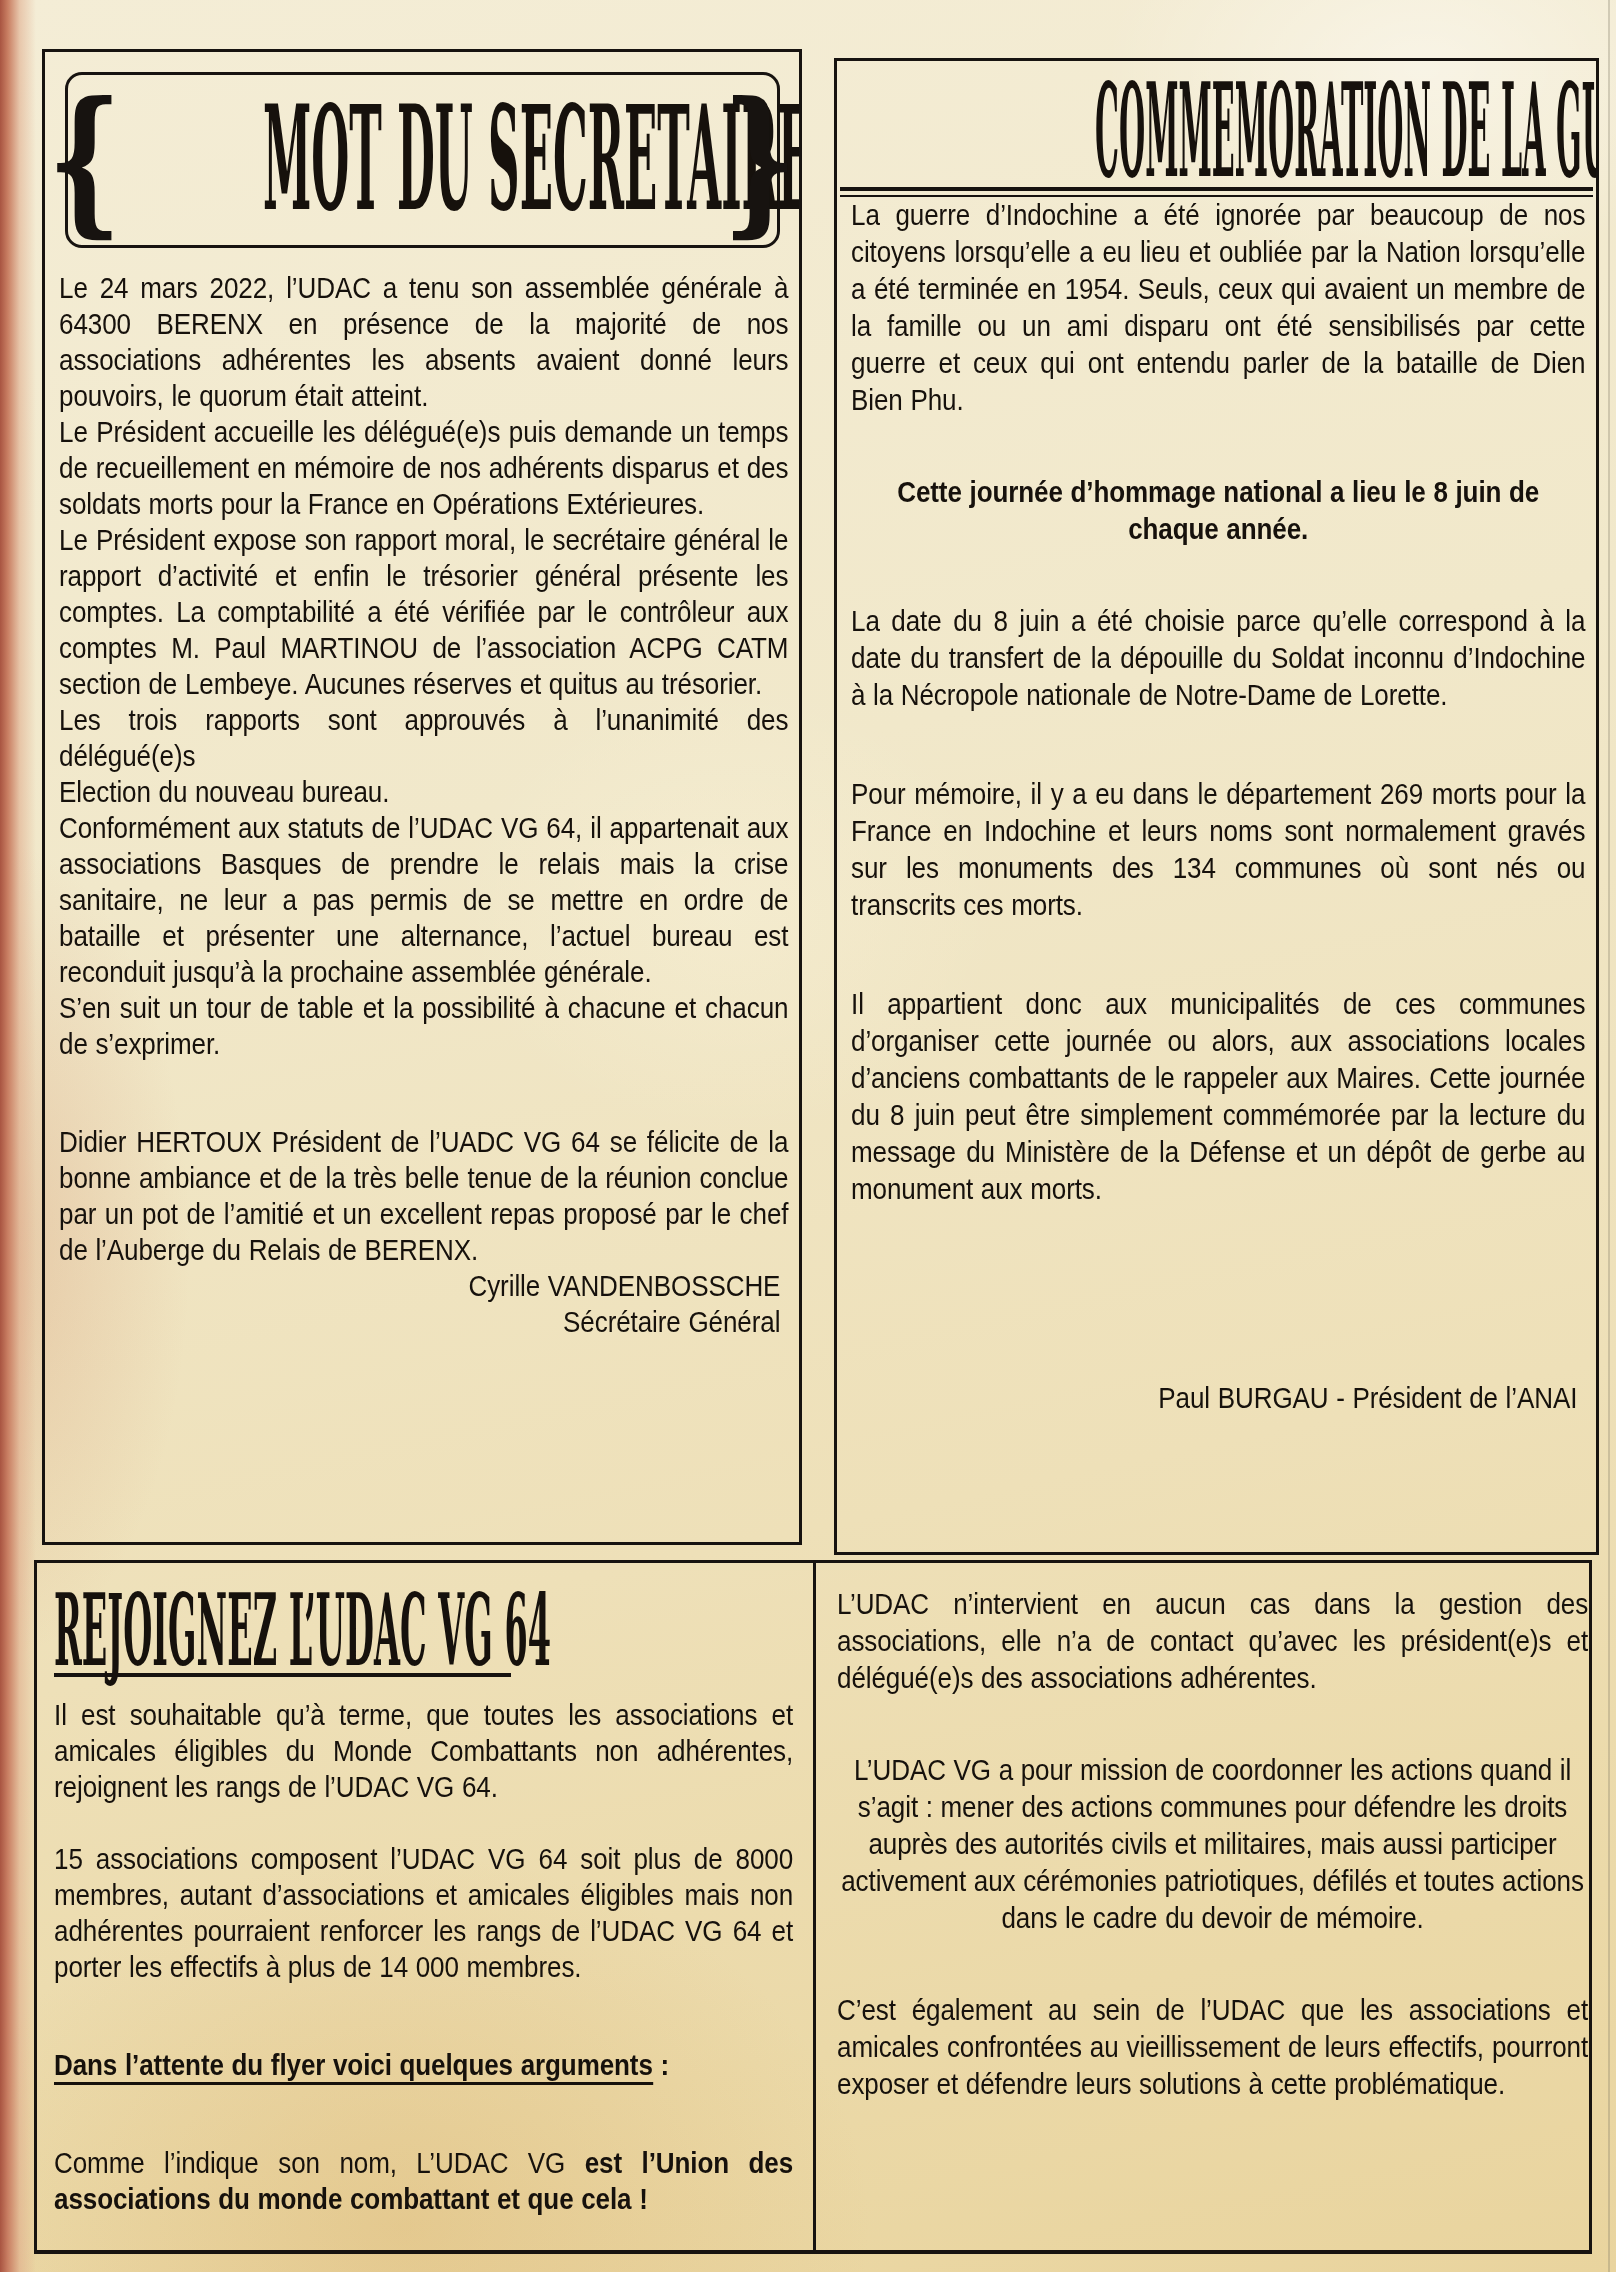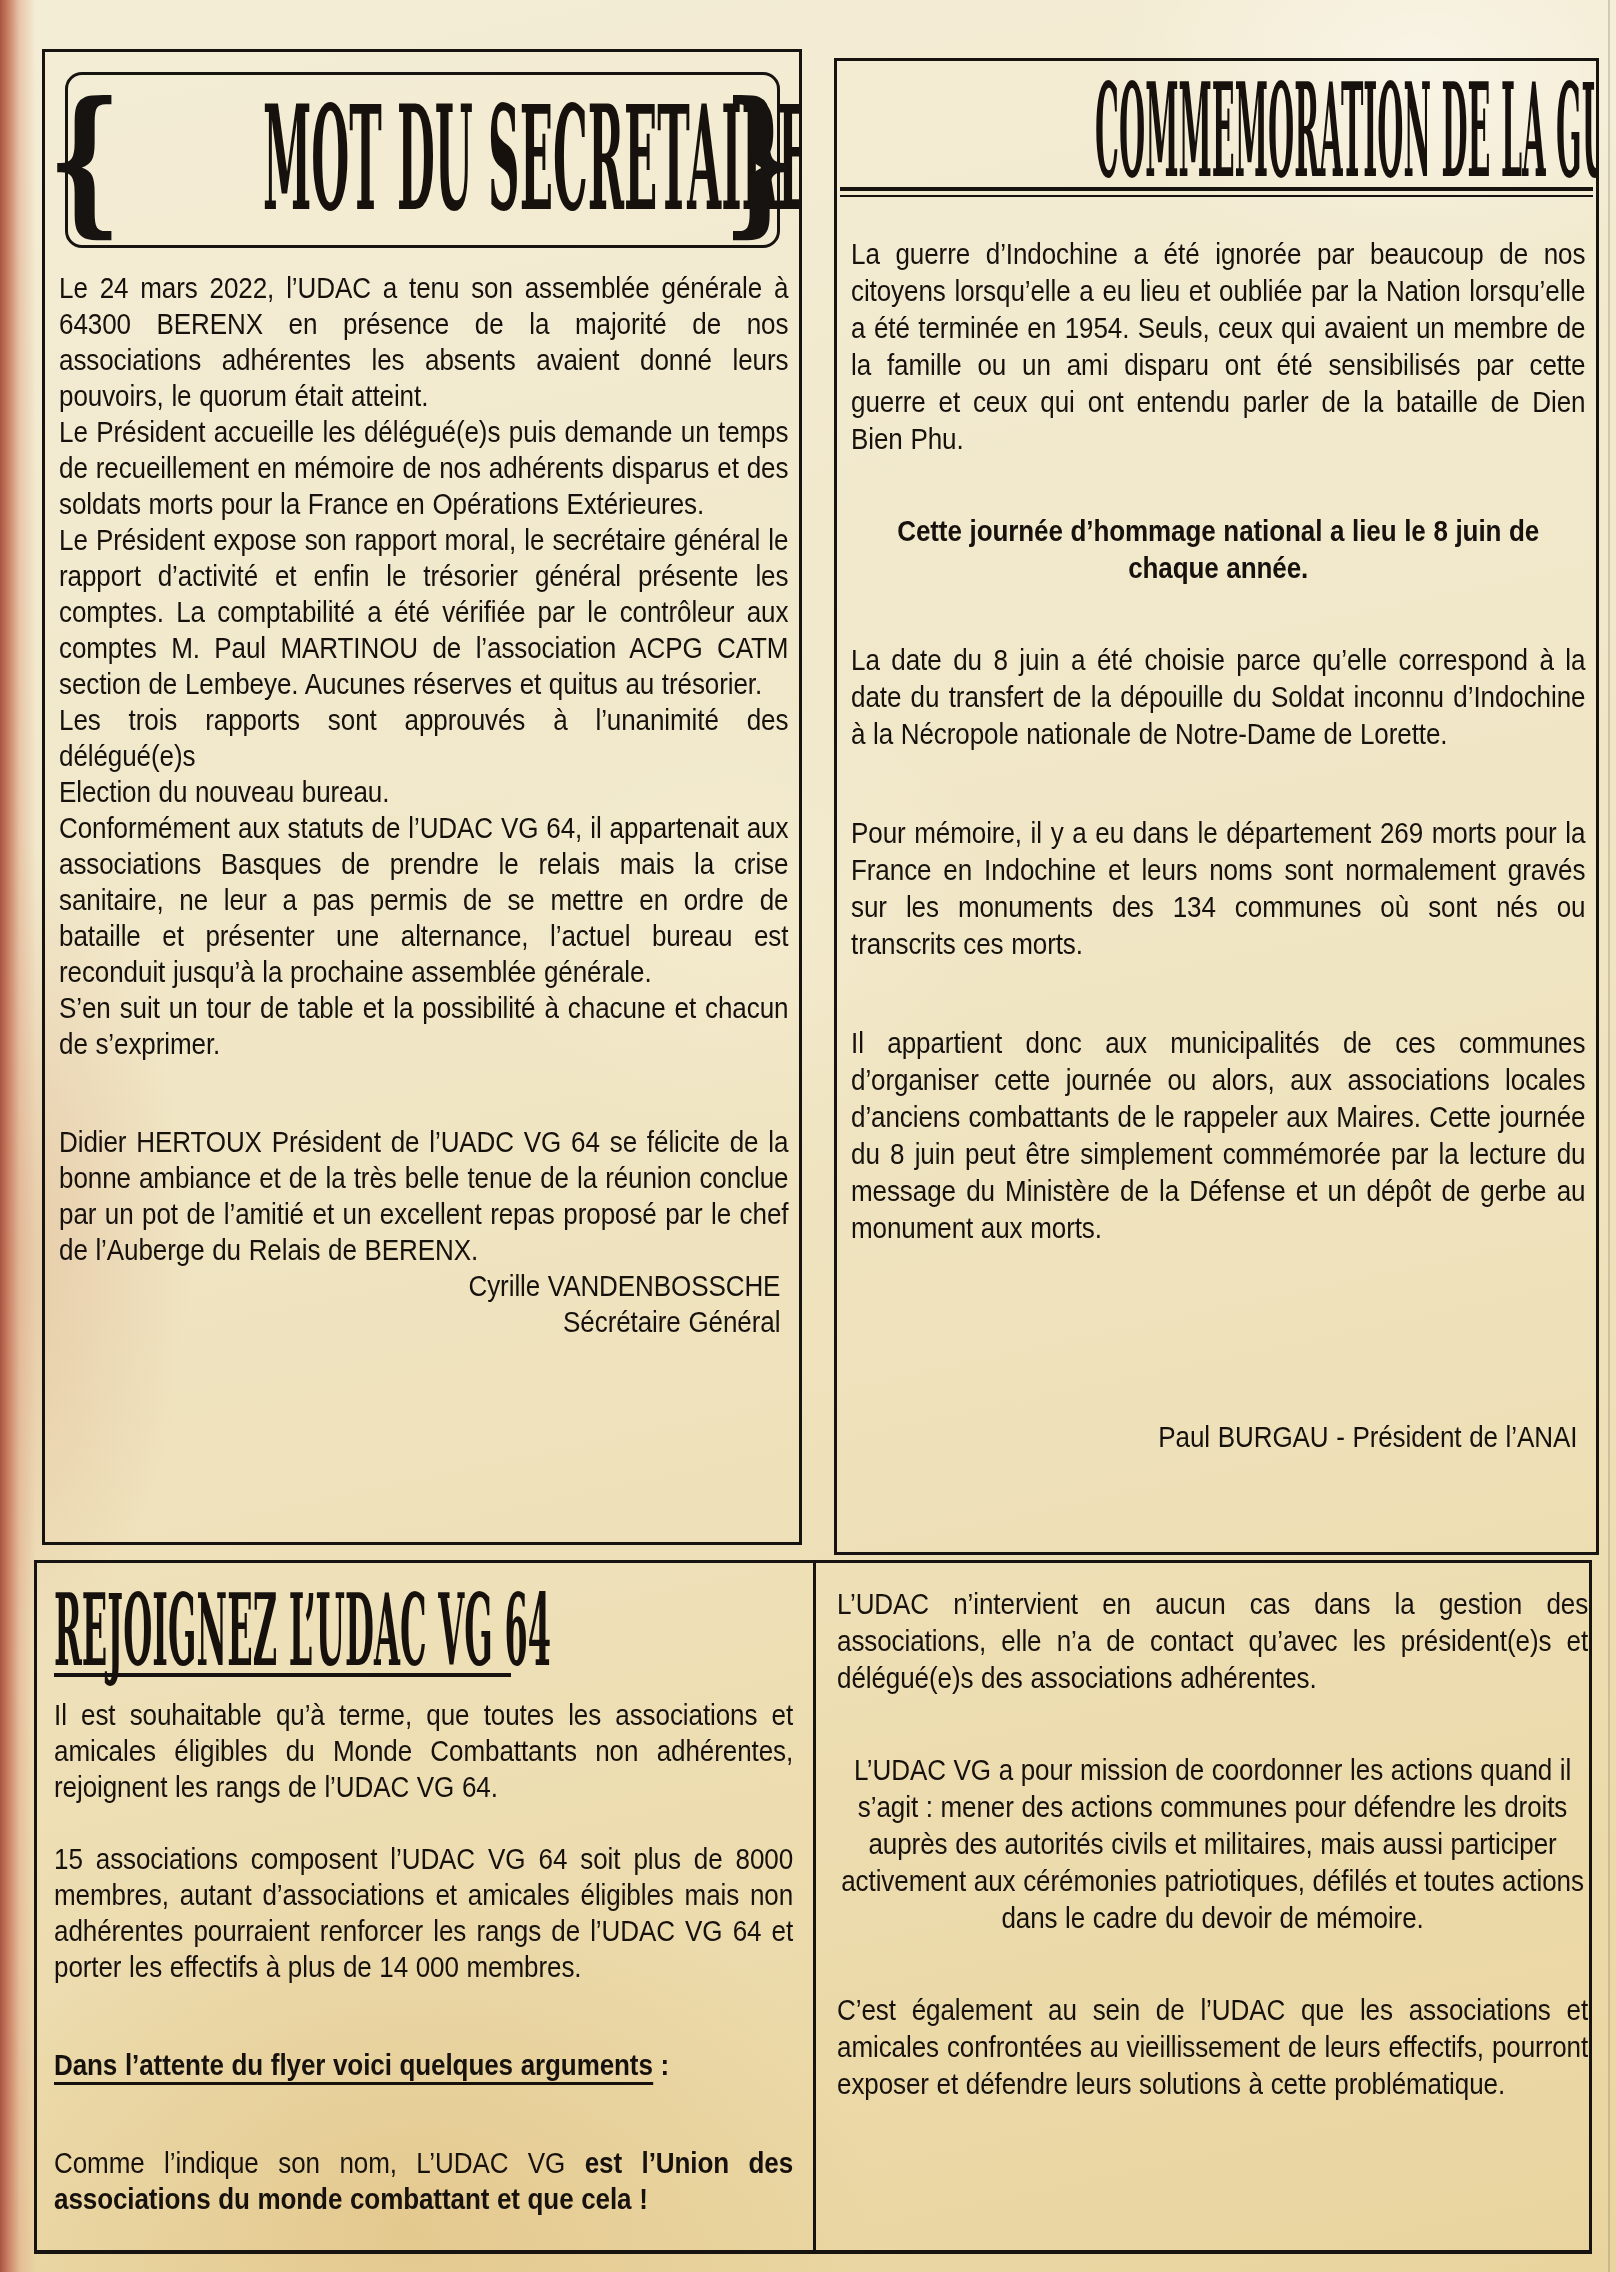--- a/index.html
+++ b/index.html
@@ -113,21 +113,21 @@
     </div>
   </div>
 </section>
 
 <section id="right-box" class="box">
   <div class="rtitle">
     <span class="display">COMMEMORATION DE LA GUERRE D’INDOCHINE</span>
   </div>
   <div class="rule-thick"></div>
   <div class="rule-thin"></div>
-  <div class="pad-col" style="margin-top:39px;">
+  <div class="pad-col" style="">
     <div class="cond bodytext" style="line-height:37px;">
       <p>La guerre d’Indochine a été ignorée par beaucoup de nos citoyens lorsqu’elle a eu lieu et oubliée par la Nation lorsqu’elle a été terminée en 1954. Seuls, ceux qui avaient un membre de la famille ou un ami disparu ont été sensibilisés par cette guerre et ceux qui ont entendu parler de la bataille de Dien Bien Phu.</p>
       <p class="mt15 center bold">Cette journée d’hommage national a lieu le 8 juin de chaque année.</p>
       <p class="mt15">La date du 8 juin a été choisie parce qu’elle correspond à la date du transfert de la dépouille du Soldat inconnu d’Indochine à la Nécropole nationale de Notre-Dame de Lorette.</p>
       <p class="mt2">Pour mémoire, il y a eu dans le département 269 morts pour la France en Indochine et leurs noms sont normalement gravés sur les monuments des 134 communes où sont nés ou transcrits ces morts.</p>
       <p class="mt2">Il appartient donc aux municipalités de ces communes d’organiser cette journée ou alors, aux associations locales d’anciens combattants de le rappeler aux Maires. Cette journée du 8 juin peut être simplement commémorée par la lecture du message du Ministère de la Défense et un dépôt de gerbe au monument aux morts.</p>
       <p class="signature" style="margin-top:172px;">Paul BURGAU - Président de l’ANAI</p>
     </div>
   </div>
 </section>

